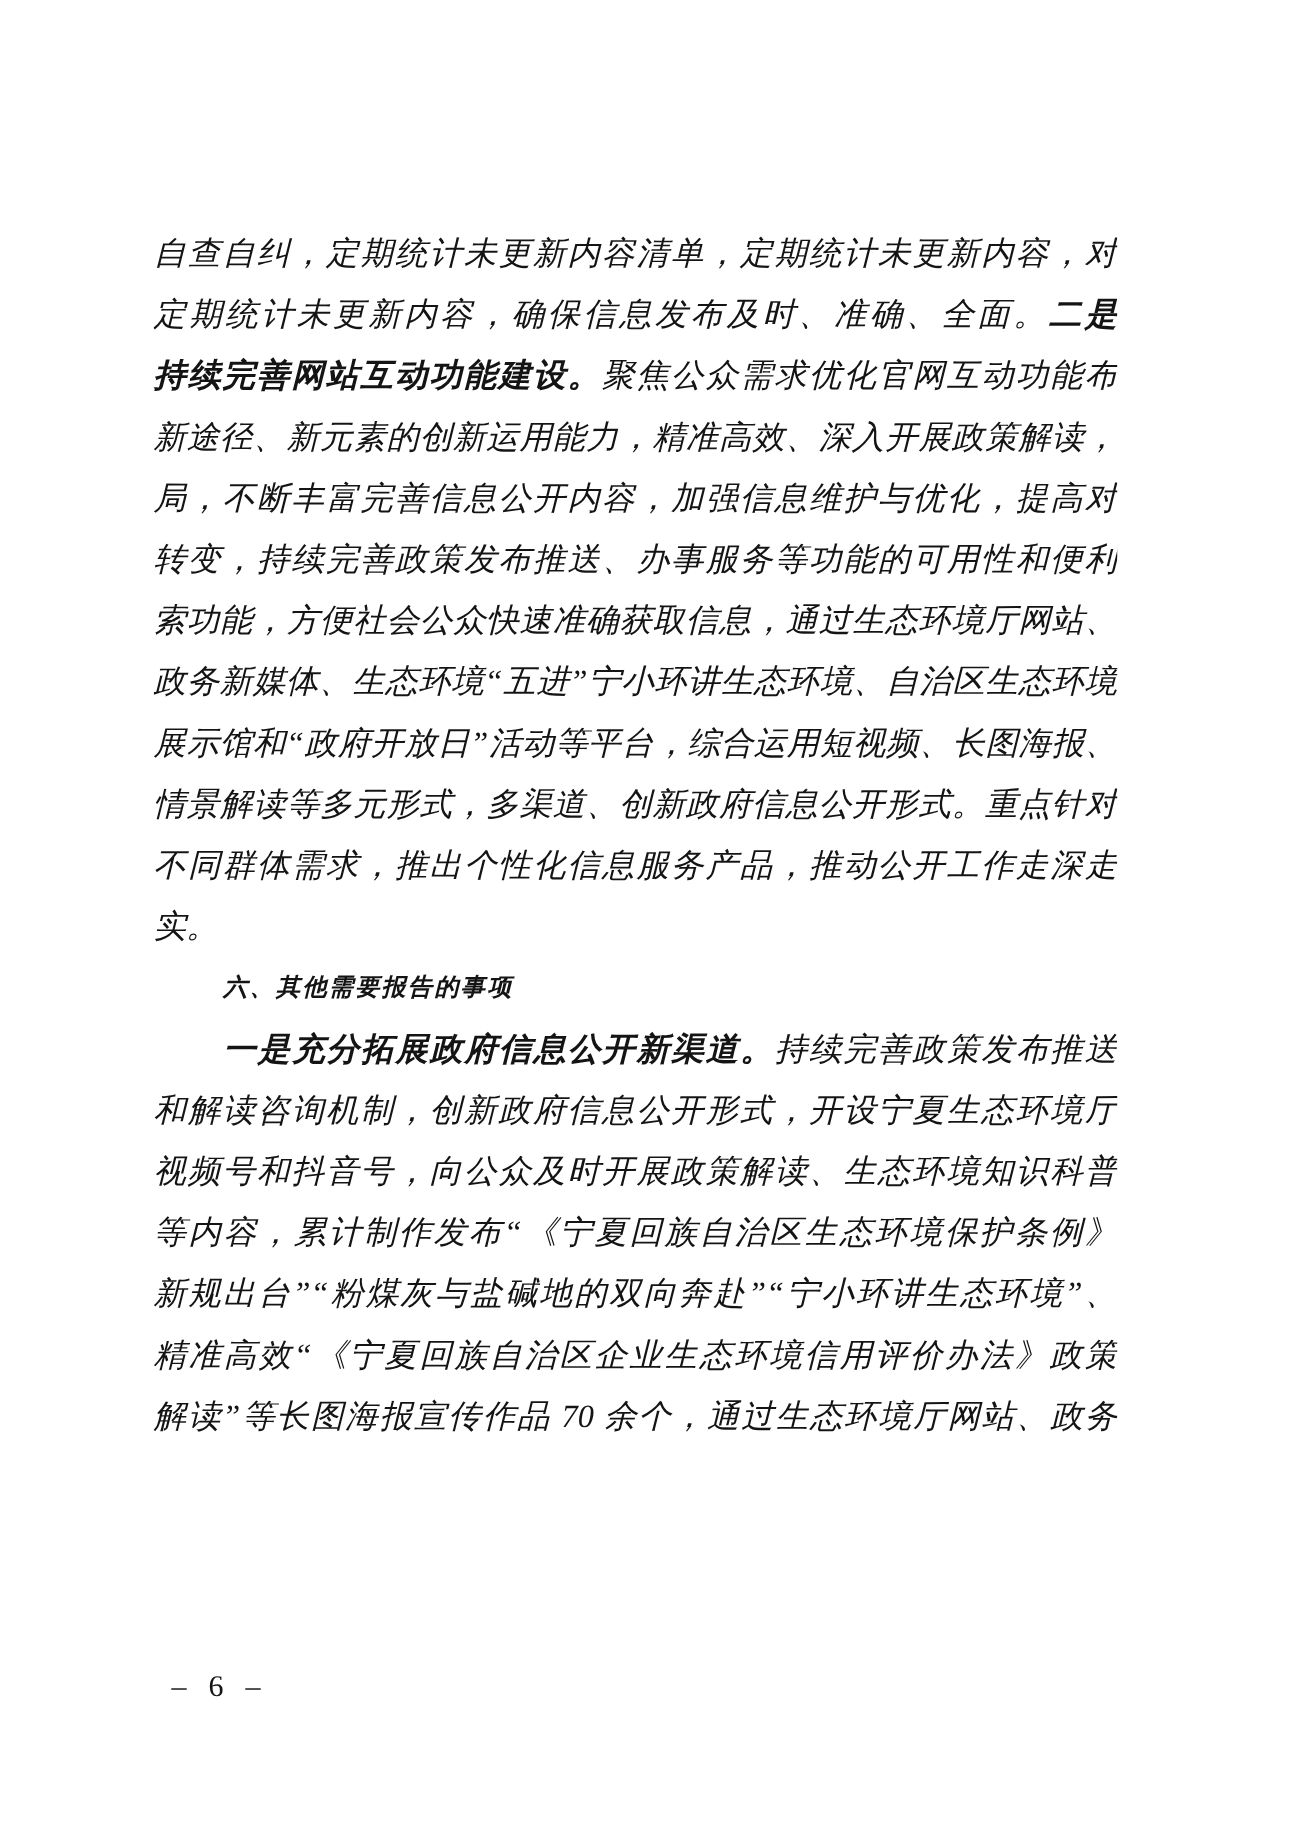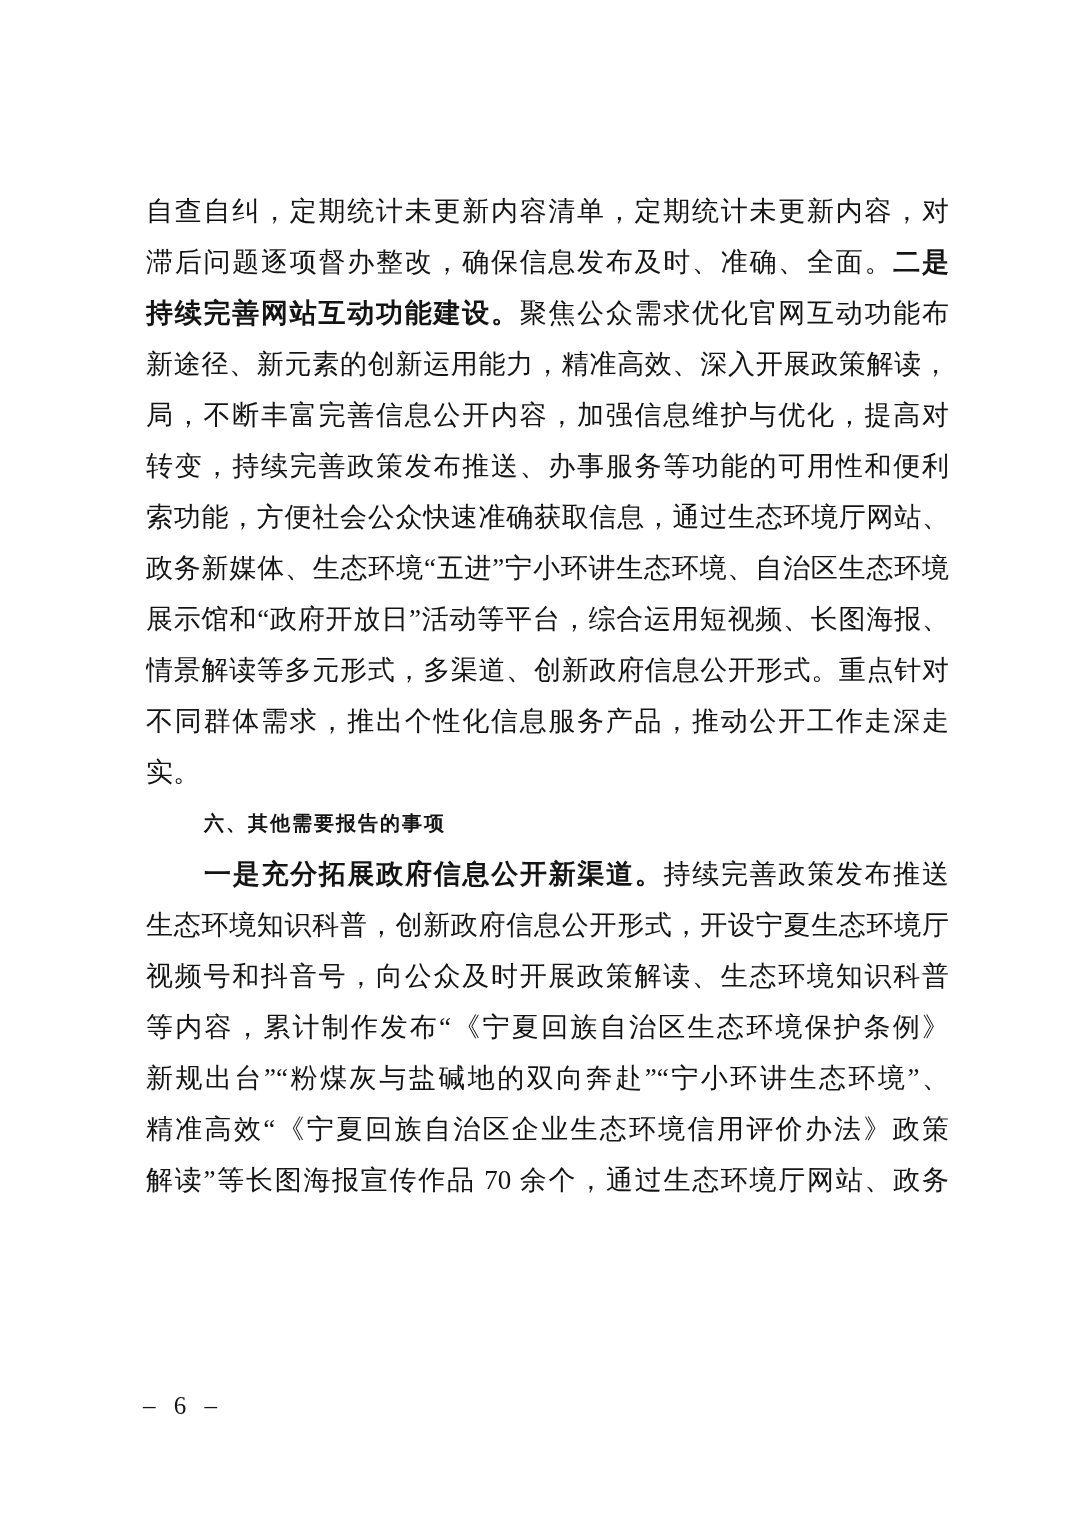--- a/index.html
+++ b/index.html
@@ -10,23 +10,24 @@
   .page {
     position: relative;
     width: 1074px;
     height: 1520px;
     margin: 0 auto;
     background: #ffffff;
     overflow: hidden;
   }
   .text-block {
     position: absolute;
-    left: 146px;
+    left: 128px;
     top: 186px;
     width: 803px;
+    font-style: italic;
   }
   .line {
     font-family: "Liberation Serif", "DejaVu Serif", serif;
     font-size: 27px;
     color: #141414;
     height: 51px;
     line-height: 51px;
     text-align: justify;
     text-align-last: justify;
     overflow: hidden;
@@ -57,34 +58,34 @@
     color: #141414;
     letter-spacing: 6px;
   }
 </style>
 </head>
 <body>
 
 <div class="page">
   <div class="text-block">
       <div class="line"><span class="seg">自查自纠，定期统计未更新内容清单，定期统计未更新内容，对</span></div>
-      <div class="line"><span class="seg">滞后问题逐项督办整改，确保信息发布及时、准确、全面。</span><span class="seg b">二是</span></div>
+      <div class="line"><span class="seg">定期统计未更新内容，确保信息发布及时、准确、全面。</span><span class="seg b">二是</span></div>
       <div class="line"><span class="seg b">持续完善网站互动功能建设。</span><span class="seg">聚焦公众需求优化官网互动功能布</span></div>
       <div class="line"><span class="seg">新途径、新元素的创新运用能力，精准高效、深入开展政策解读，</span></div>
       <div class="line"><span class="seg">局，不断丰富完善信息公开内容，加强信息维护与优化，提高对</span></div>
       <div class="line"><span class="seg">转变，持续完善政策发布推送、办事服务等功能的可用性和便利度。</span></div>
       <div class="line"><span class="seg">索功能，方便社会公众快速准确获取信息，通过生态环境厅网站、</span></div>
       <div class="line"><span class="seg">政务新媒体、生态环境“五进”宁小环讲生态环境、自治区生态环境</span></div>
       <div class="line"><span class="seg">展示馆和“政府开放日”活动等平台，综合运用短视频、长图海报、</span></div>
       <div class="line"><span class="seg">情景解读等多元形式，多渠道、创新政府信息公开形式。重点针对</span></div>
       <div class="line"><span class="seg">不同群体需求，推出个性化信息服务产品，推动公开工作走深走</span></div>
       <div class="line no-just"><span class="seg">实。</span></div>
       <div class="line heading no-just indent"><span class="seg b">六、其他需要报告的事项</span></div>
       <div class="line indent"><span class="seg b">一是充分拓展政府信息公开新渠道。</span><span class="seg">持续完善政策发布推送</span></div>
-      <div class="line"><span class="seg">生态环境知识科普，创新政府信息公开形式，开设宁夏生态环境厅</span></div>
+      <div class="line"><span class="seg">和解读咨询机制，创新政府信息公开形式，开设宁夏生态环境厅</span></div>
       <div class="line"><span class="seg">视频号和抖音号，向公众及时开展政策解读、生态环境知识科普</span></div>
       <div class="line"><span class="seg">等内容，累计制作发布“《宁夏回族自治区生态环境保护条例》</span></div>
       <div class="line"><span class="seg">新规出台”“粉煤灰与盐碱地的双向奔赴”“宁小环讲生态环境”、</span></div>
       <div class="line"><span class="seg">精准高效“《宁夏回族自治区企业生态环境信用评价办法》政策</span></div>
       <div class="line"><span class="seg">解读”等长图海报宣传作品 70 余个，通过生态环境厅网站、政务</span></div>
     </div>
   <div class="page-number">– 6 –</div>
 </div>
 
 </body></html>

